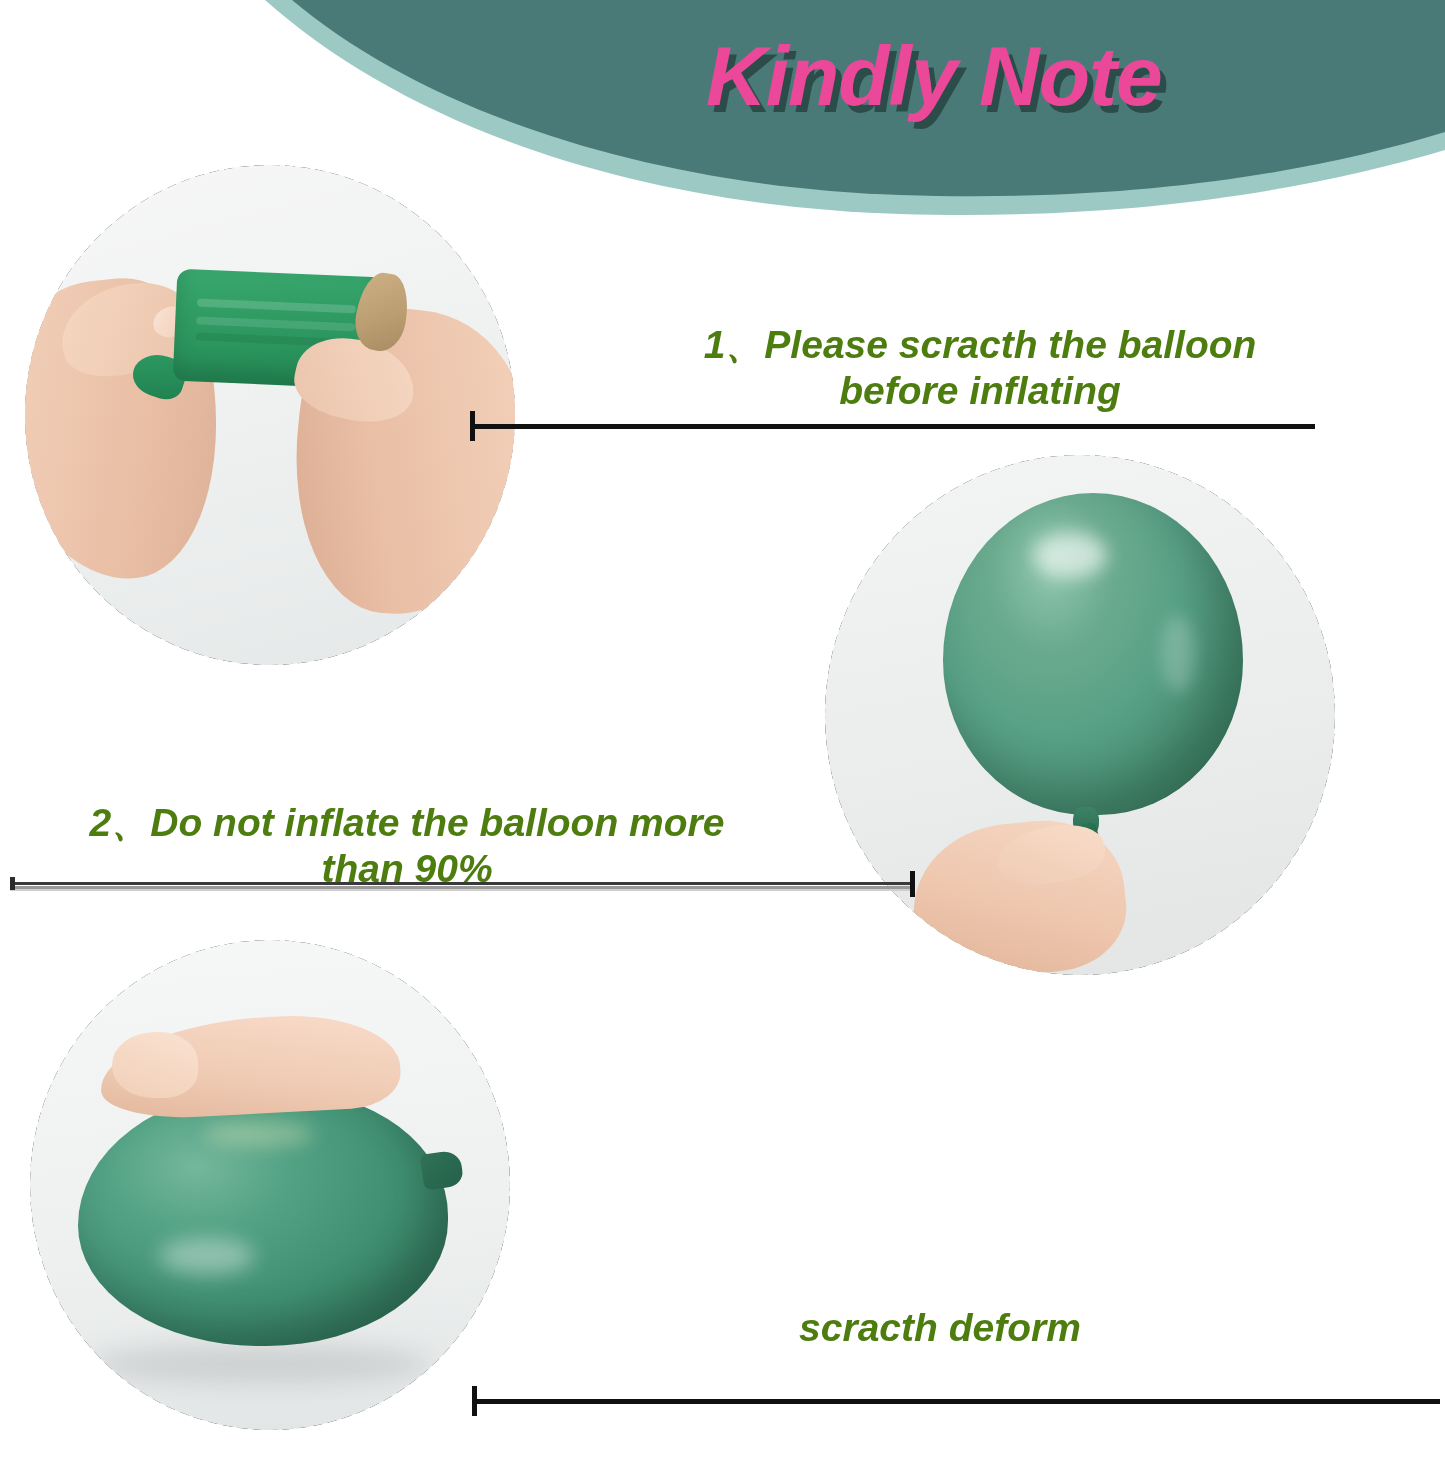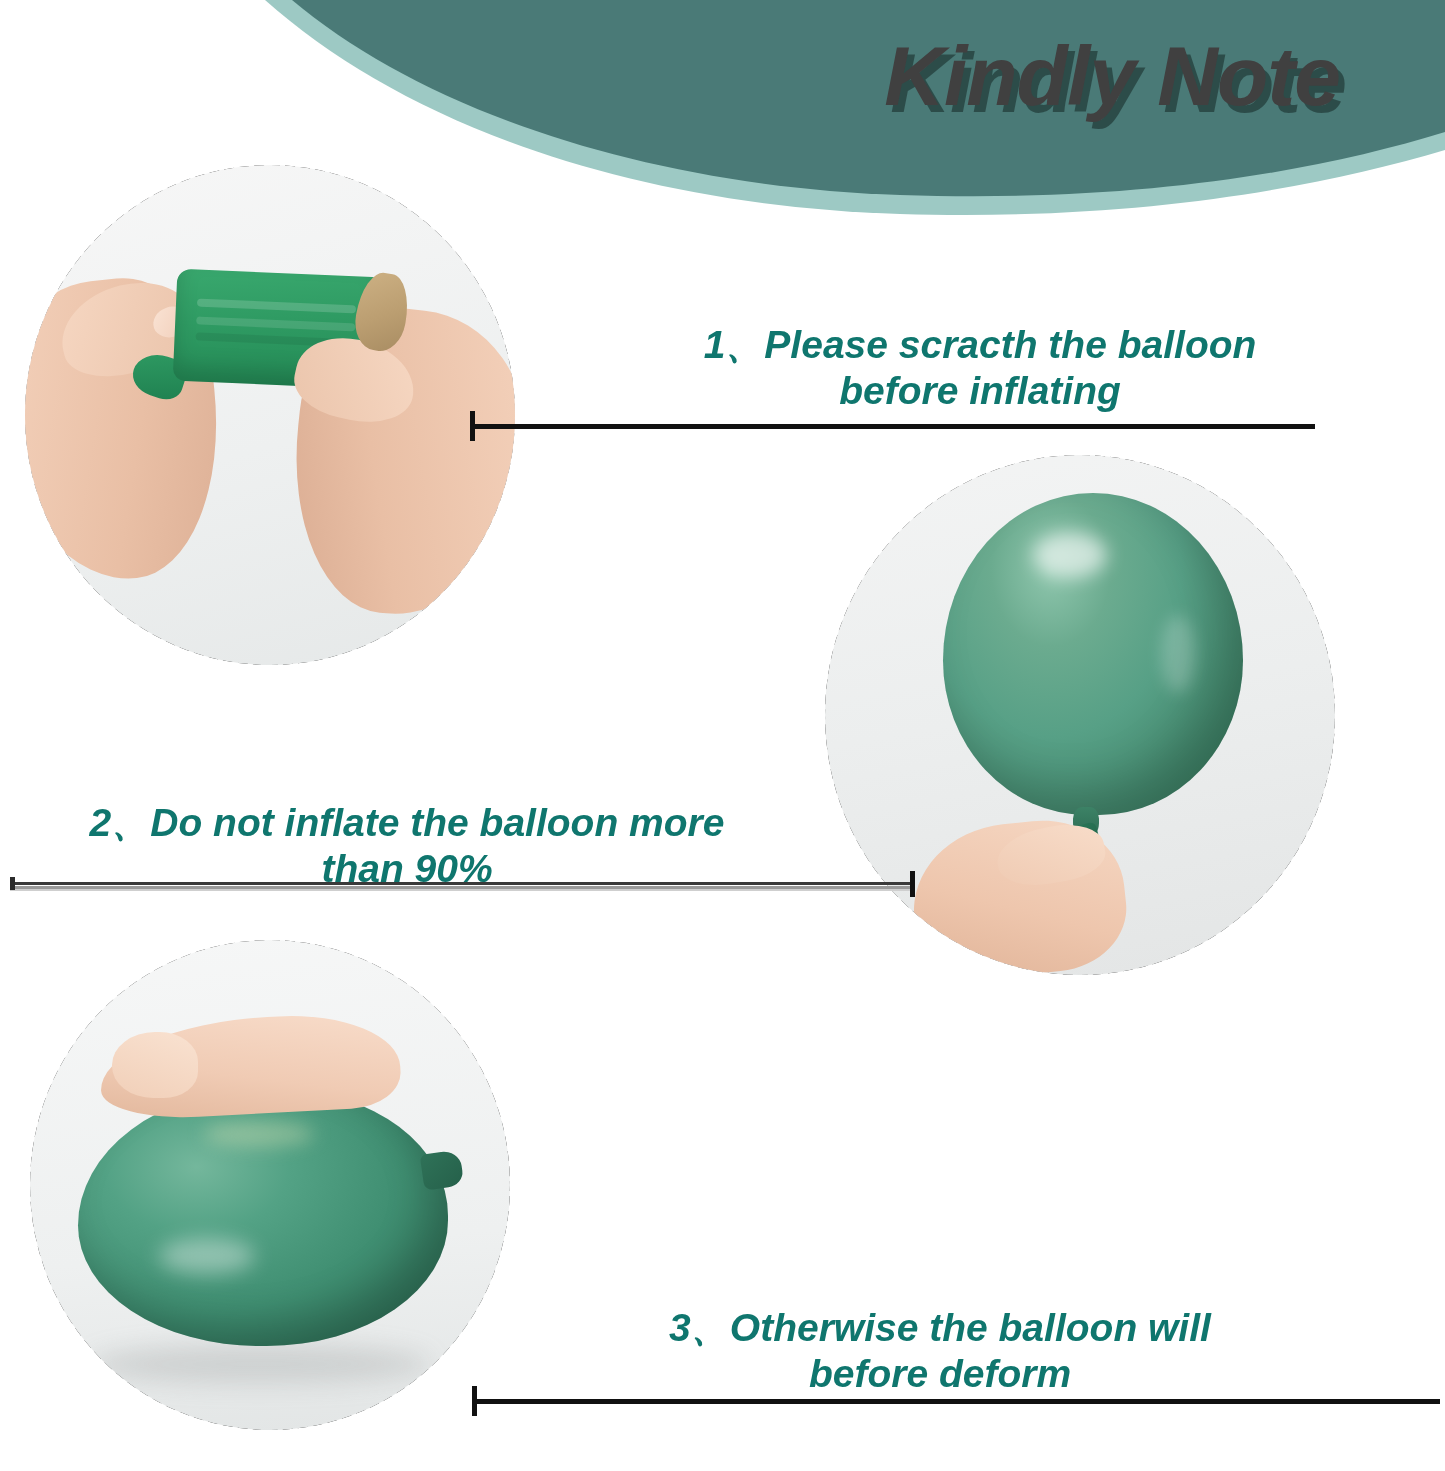--- a/index.html
+++ b/index.html
@@ -13,28 +13,28 @@
 
   
   #header-banner{
     position:absolute; left:0; top:0; width:1445px; height:240px;
     pointer-events:none;
   }
   #header-banner svg{ display:block; width:1445px; height:240px; }
 
   #page-title{
     position:absolute;
-    left:740px; top:28px;
+    left:706px; top:28px;
     width:600px;
     font-size:84px;
     font-weight:bold;
     font-style:italic;
-    color:#404040;
+    color:#ec4899;
     letter-spacing:-1px;
-    text-align:right;
+    text-align:left;
     text-shadow:6px 7px 0 rgba(20,38,36,0.55);
     white-space:nowrap;
     font-family:"Liberation Sans", sans-serif;
   }
 
   
   .photo-circle{
     position:absolute;
     border-radius:50%;
     border:5px dashed #111111;
@@ -245,21 +245,21 @@
 
   #connector-3{ left:472px; top:1399px; width:968px; height:5px; }
   #connector-3 .tick{ left:0; top:-13px; }
 
   
   .step{
     position:absolute;
     font-family:"Liberation Sans", sans-serif;
     font-weight:bold;
     font-style:italic;
-    color:#0f766e;
+    color:#4d7c0f;
     line-height:1.18;
     text-align:center;
   }
   .step .num{ font-style:italic; }
   #step-1{ left:640px; top:322px; width:680px; font-size:39px; }
   #step-2{ left:42px;  top:800px; width:730px; font-size:39px; }
   #step-3{ left:600px; top:1305px; width:680px; font-size:39px; }
 
   .step .line1{ display:block; white-space:nowrap; }
   .step .line2{ display:block;text-align:center; }
@@ -338,15 +338,14 @@
   <span class="line1"><span class="num">1、</span><span>Please scracth the balloon</span></span>
   <span class="line2">before inflating</span>
 </div>
 
 <div id="step-2" class="step">
   <span class="line1"><span class="num">2、</span><span>Do not inflate the balloon more</span></span>
   <span class="line2">than 90%</span>
 </div>
 
 <div id="step-3" class="step">
-  <span class="line1"><span class="num">3、</span><span>Otherwise the balloon will</span></span>
-  <span class="line2">before deform</span>
+  <span class="line2">scracth deform</span>
 </div>
 
 </body></html>

